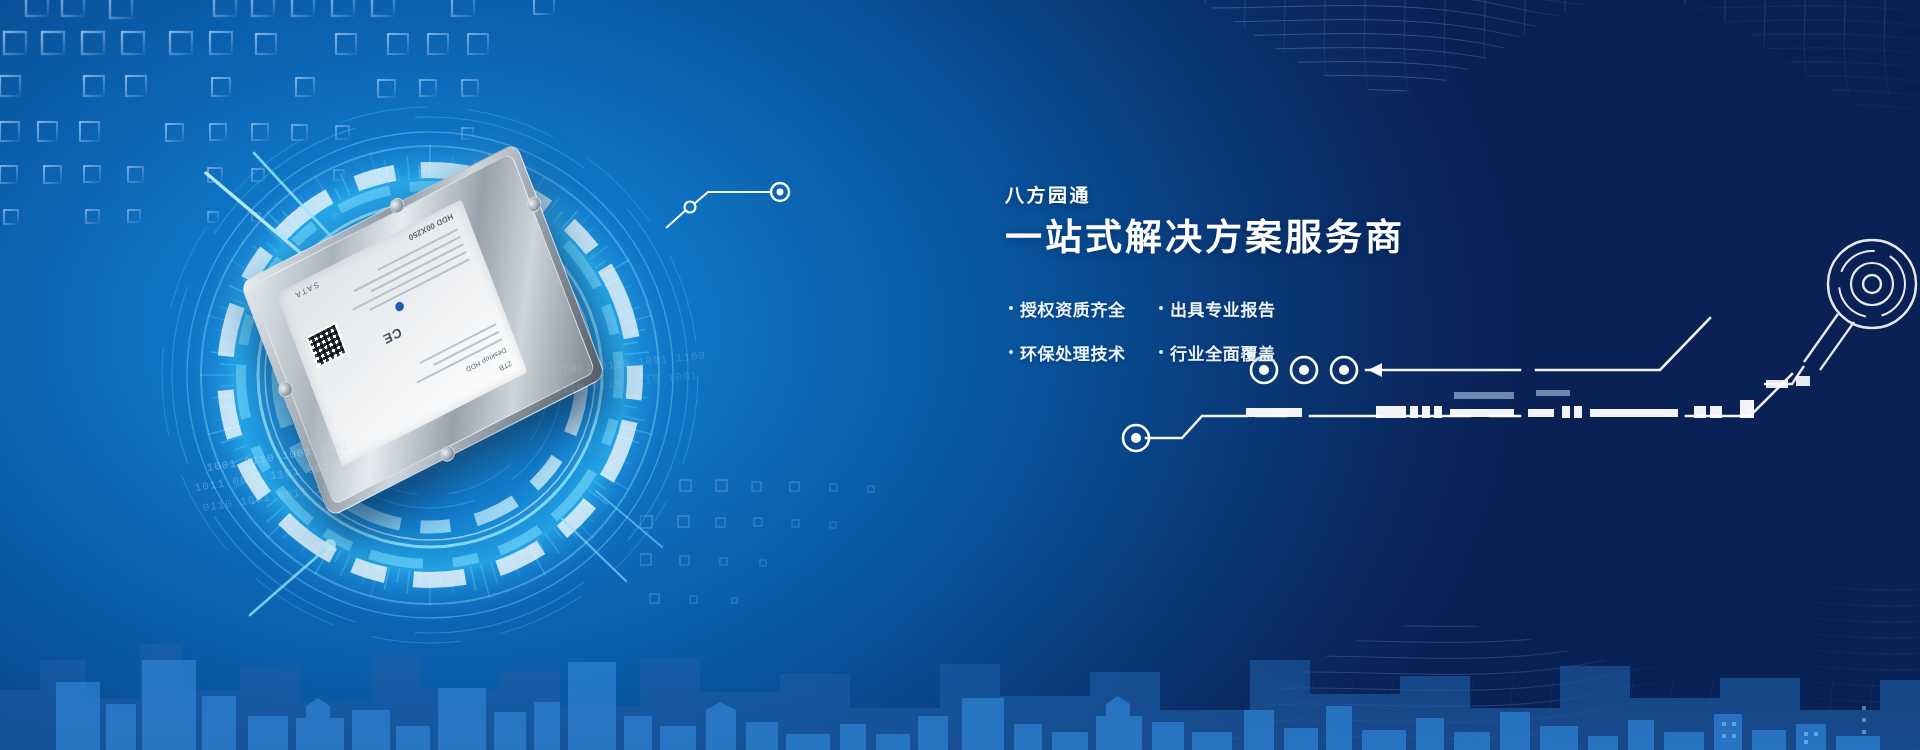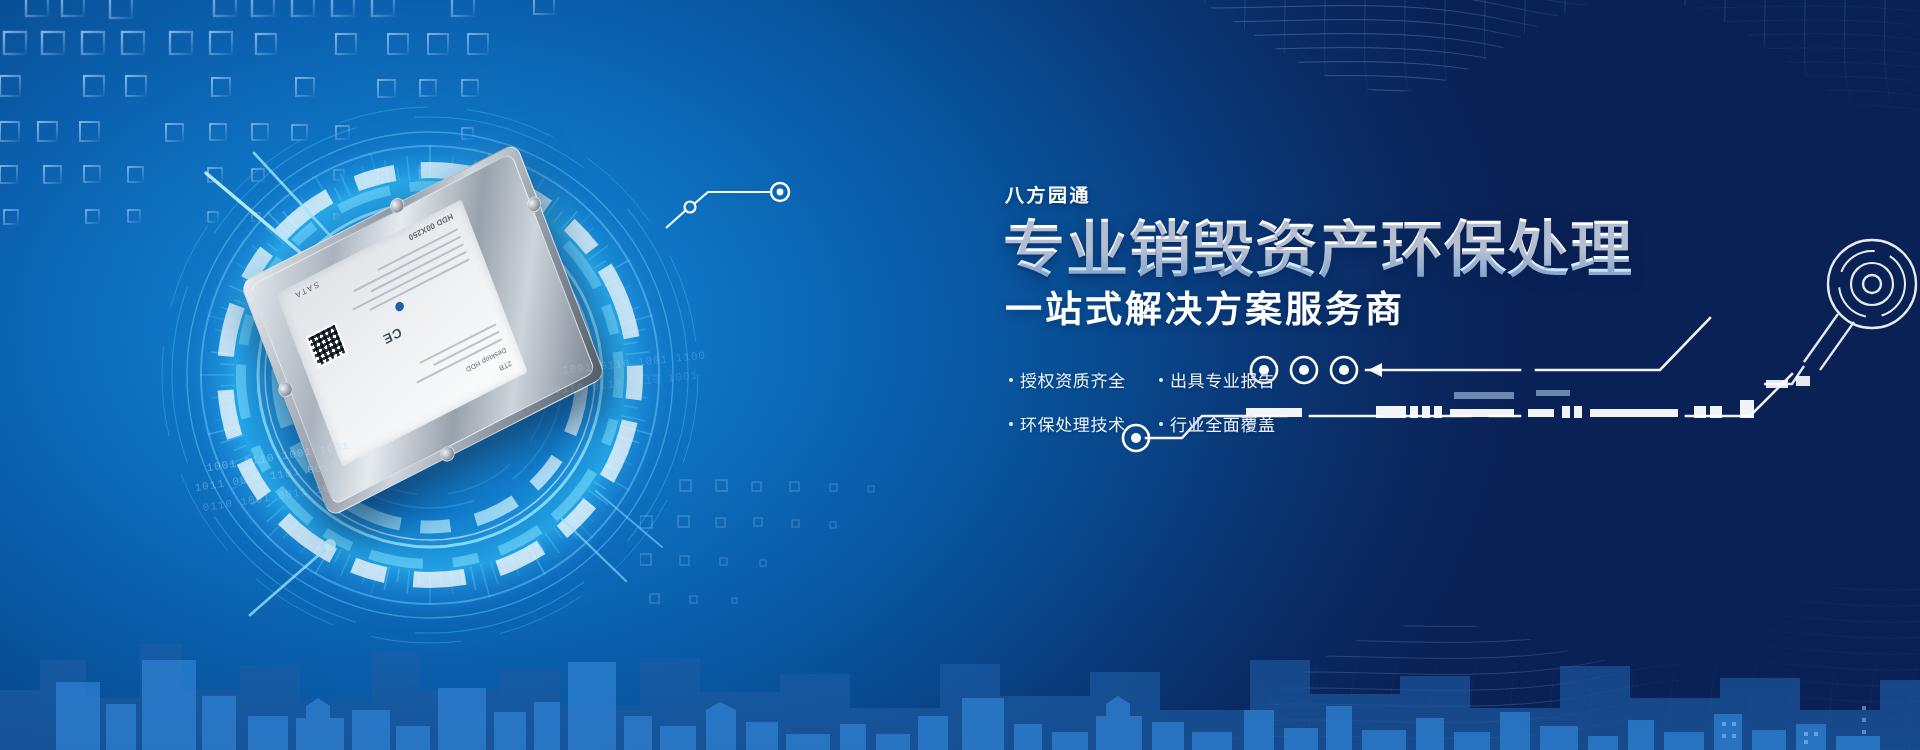--- a/index.html
+++ b/index.html
@@ -113,20 +113,21 @@
   .subhead{
     font-size:37px;font-weight:bold;letter-spacing:3px;line-height:1.15;
     margin:2px 0 16px 2px;color:#ffffff;
     text-shadow:0 3px 8px rgba(3,30,80,.45);
   }
   .bullets{
     margin:36px 0 0 6px;
     display:grid;grid-template-columns:130px 130px;
     row-gap:19px;column-gap:20px;
     width:320px;
+    font-weight:bold;
   }
   .bullet{
     display:flex;align-items:center;
     font-size:17px;color:#eaf4ff;letter-spacing:.6px;white-space:nowrap;
     text-shadow:0 1px 3px rgba(0,25,70,.5);
   }
   .bullet .dot{
     width:4px;height:4px;border-radius:50%;background:#eaf4ff;
     margin-right:7px;flex:none;
   }
@@ -709,21 +710,20 @@
       <rect x="1814" y="192" width="4" height="4"></rect>
       <rect x="1804" y="200" width="4" height="4"></rect>
       <rect x="1862" y="166" width="4" height="4"></rect>
       <rect x="1862" y="178" width="4" height="4"></rect>
       <rect x="1862" y="190" width="4" height="4"></rect>
     </g>
   </svg>
 
   <div class="copy">
     <div class="brand">八方园通</div>
-    <h1 class="headline">专业销毁资产环保处理</h1>
     <div class="subhead">一站式解决方案服务商</div>
 
     <div class="bullets">
       <div class="bullet">
         <span class="dot"></span>
         <span>授权资质齐全</span>
       </div>
       <div class="bullet">
         <span class="dot"></span>
         <span>出具专业报告</span>

